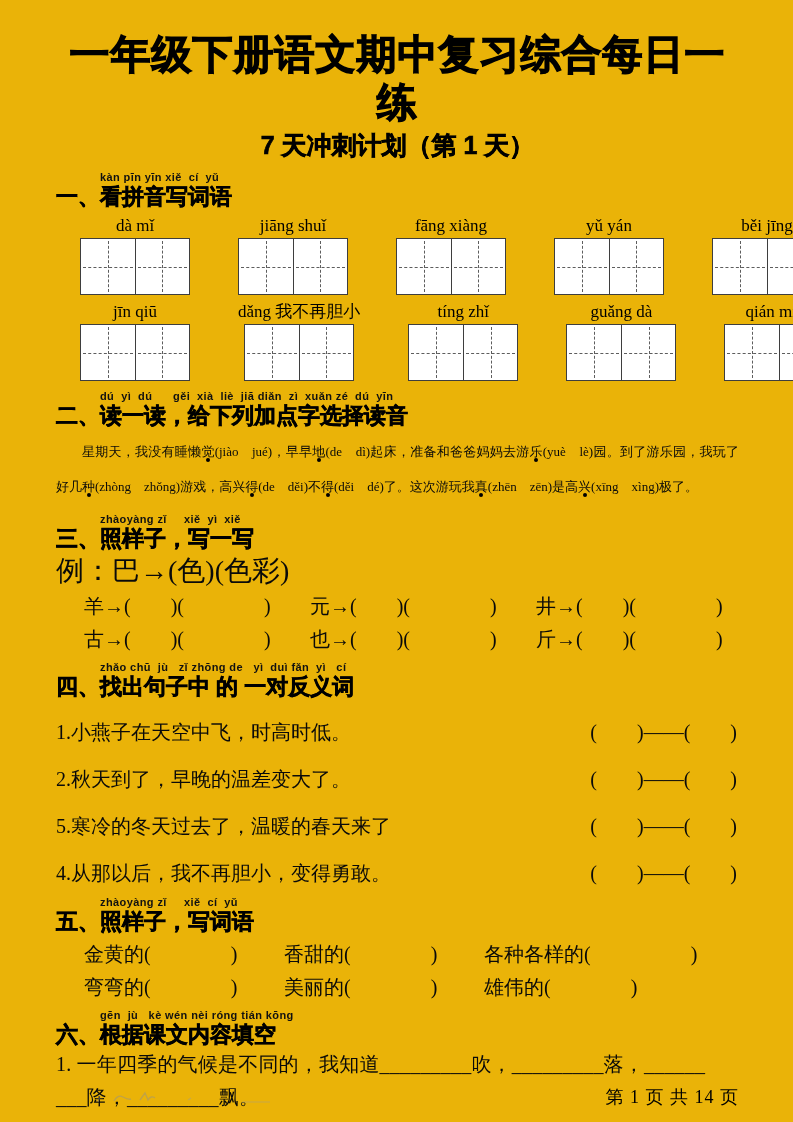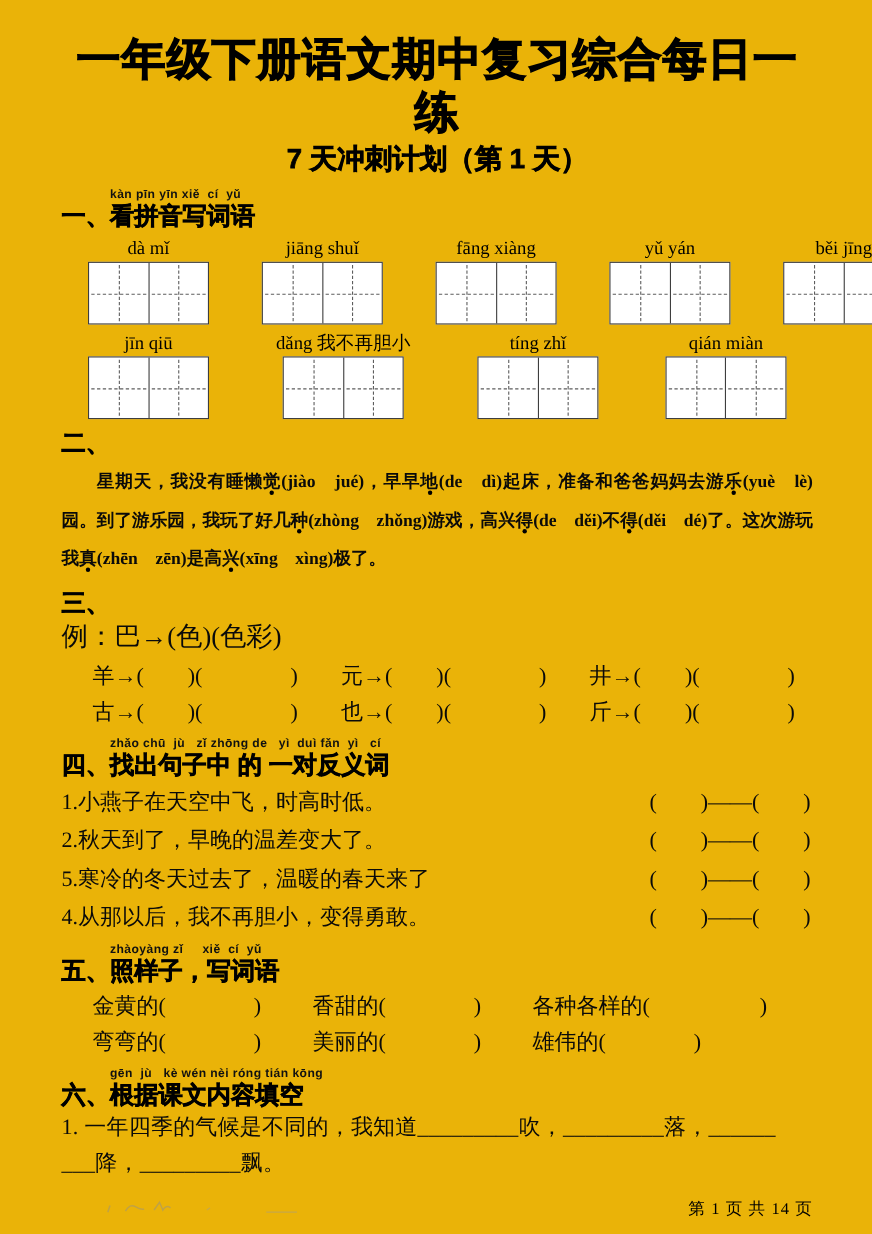--- a/index.html
+++ b/index.html
@@ -29,39 +29,39 @@
   .grid-row{display:flex;justify-content:space-between;margin:0 24px 4px 24px;gap:48px;}
   .grid-col{display:flex;flex-direction:column;align-items:center;}
   .py-label{font-family:"Liberation Serif","DejaVu Serif",serif;font-size:17px;height:25px;line-height:25px;color:#000;white-space:pre;}
   .tian{display:flex;width:110px;height:57px;border:1.7px solid #3e3e3e;box-sizing:border-box;background:#fff;}
   .cell{flex:1;position:relative;}
   .cell + .cell{border-left:1.7px solid #3e3e3e;}
   .cell::before{content:"";position:absolute;top:2px;bottom:2px;left:50%;border-left:1.3px dashed #5d5d5d;}
   .cell::after{content:"";position:absolute;left:2px;right:2px;top:50%;border-top:1.3px dashed #5d5d5d;}
 
   
-  .para{font-size:16px;line-height:35px;text-align:justify;text-indent:2em;margin:6px 0 0 0;font-weight:bold;}
+  .para{font-size:13px;line-height:35px;text-align:justify;text-indent:2em;margin:6px 0 0 0;}
   .du{position:relative;}
   .du::after{content:"";position:absolute;left:50%;transform:translateX(-50%);bottom:-3px;width:4px;height:4px;background:#000;border-radius:50%;}
 
-  .example{font-size:24px;line-height:31px;margin-top:4px;white-space:pre;}
+  .example{font-size:28px;line-height:31px;margin-top:4px;white-space:pre;}
 
   .item-row{display:flex;padding-left:28px;margin-top:7px;font-size:20px;line-height:26px;}
   .pre{white-space:pre;}
   .s3 .item{width:226px;}
   .s3 .item:last-child{width:auto;}
   .s5 .item{width:200px;}
   .s5 .item:last-child{width:auto;}
 
-  .s4-row{display:flex;margin-top:8px;font-size:20px;line-height:27px;}
+  .s4-row{display:flex;margin-top:20px;font-size:20px;line-height:27px;}
   .s4-answer{margin-left:auto;margin-right:2px;}
 
   .s6-line{font-size:20px;line-height:31px;margin-top:2px;letter-spacing:0.2px;}
 
-  .footer{position:absolute;right:54px;bottom:13px;font-size:15px;color:#000;letter-spacing:1px;}
+  .footer{position:absolute;right:54px;bottom:13px;font-size:18px;color:#000;letter-spacing:1px;}
   .pencil{position:absolute;left:92px;bottom:10px;opacity:0.45;}
 </style>
 </head>
 <body>
 
 <div class="page serif">
 
   <div class="title h">一年级下册语文期中复习综合每日一练</div>
   <div class="subtitle h">7 天冲刺计划（第 1 天）</div>
 
@@ -127,40 +127,55 @@
             </div>
           </div>
           <div class="grid-col">
             <div class="py-label">tíng zhǐ</div>
             <div class="tian">
               <div class="cell"></div>
               <div class="cell"></div>
             </div>
           </div>
           <div class="grid-col">
+            <div class="py-label">guǎng dà</div>
+            <div class="tian">
+              <div class="cell"></div>
+              <div class="cell"></div>
+            </div>
+          </div>
+          <div class="grid-col">
             <div class="py-label">qián miàn</div>
             <div class="tian">
               <div class="cell"></div>
               <div class="cell"></div>
             </div>
           </div>
         </div>
       </div>
   </div>
 
   <div class="sec">
     <div class="sec-head">
       <span class="sec-num h">二、</span>
+      <span class="sec-stack">
+        <span class="sec-py">dú  yì  dú      gěi  xià  liè  jiā diǎn  zì  xuǎn zé  dú  yīn</span>
+        <span class="sec-title h">读一读，给下列加点字选择读音</span>
+      </span>
     </div>
     <p class="para" id="reading-paragraph"><span>星期天，我没有睡懒</span><span class="du">觉</span><span>(jiào　jué)，早早</span><span class="du">地</span><span>(de　dì)起床，准备和爸爸妈妈去游</span><span class="du">乐</span><span>(yuè　lè)园。到了游乐园，我玩了好几</span><span class="du">种</span><span>(zhòng　zhǒng)游戏，高兴</span><span class="du">得</span><span>(de　děi)不</span><span class="du">得</span><span>(děi　dé)了。这次游玩我</span><span class="du">真</span><span>(zhēn　zēn)是高</span><span class="du">兴</span><span>(xīng　xìng)极了。</span></p>
   </div>
 
   <div class="sec">
     <div class="sec-head">
       <span class="sec-num h">三、</span>
+      <span class="sec-stack">
+        <span class="sec-py">zhàoyàng zǐ     xiě  yì  xiě</span>
+        <span class="sec-title h">照样子，写一写</span>
+      </span>
     </div>
     <div class="example">例：巴→(色)(色彩)</div>
     <div id="s3-rows" class="s3">
         <div class="item-row">
           <span class="item pre">羊→(　　)(　　　　)</span>
           <span class="item pre">元→(　　)(　　　　)</span>
           <span class="item pre">井→(　　)(　　　　)</span>
         </div>
         <div class="item-row">
           <span class="item pre">古→(　　)(　　　　)</span>

